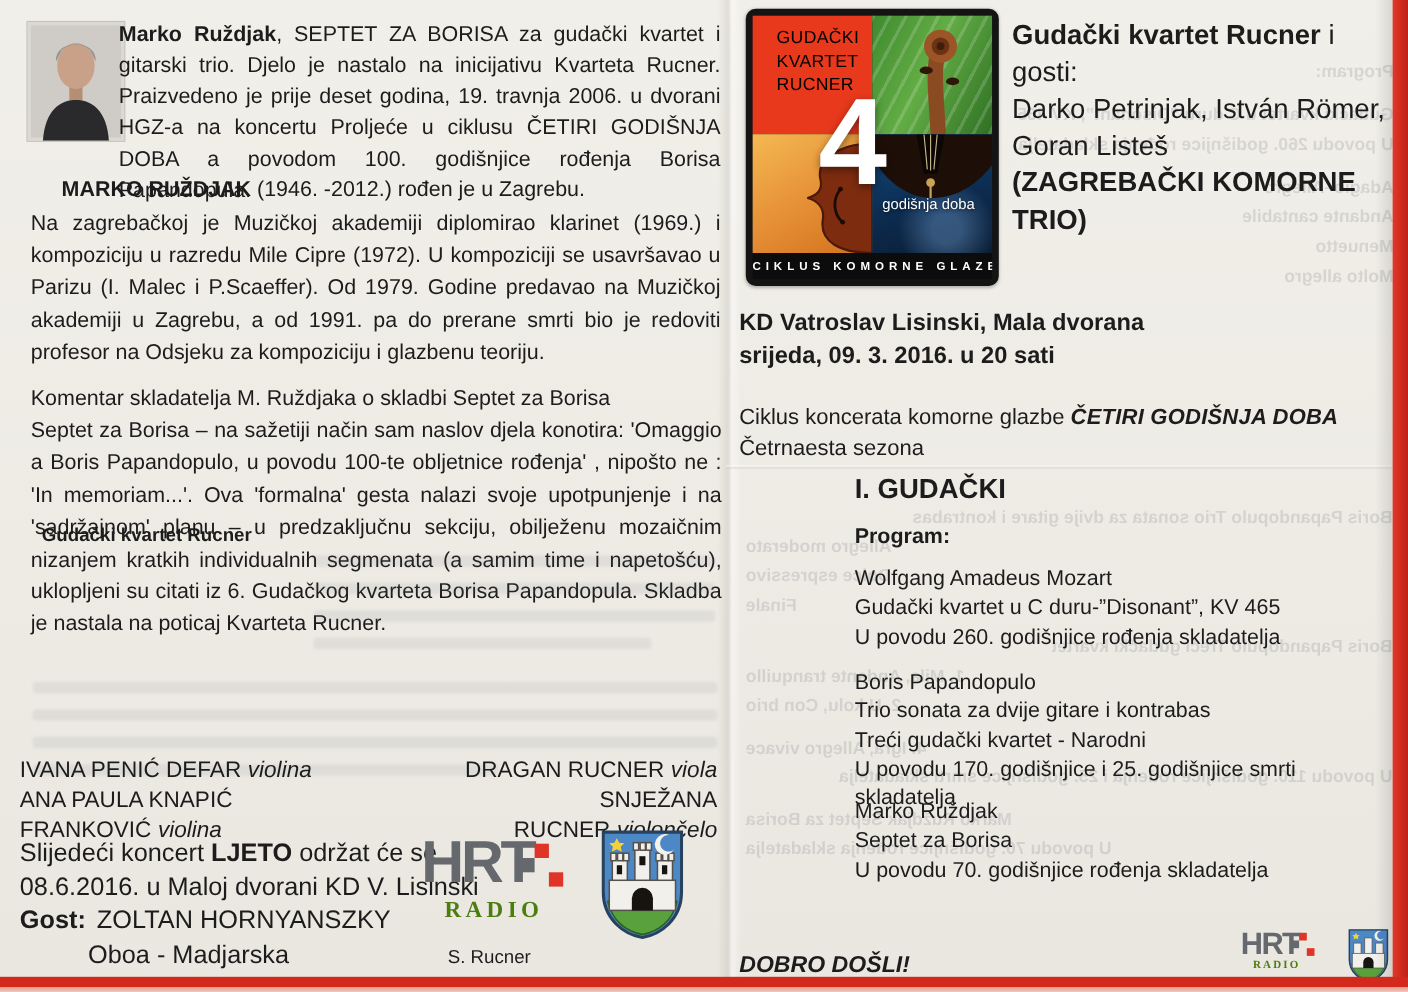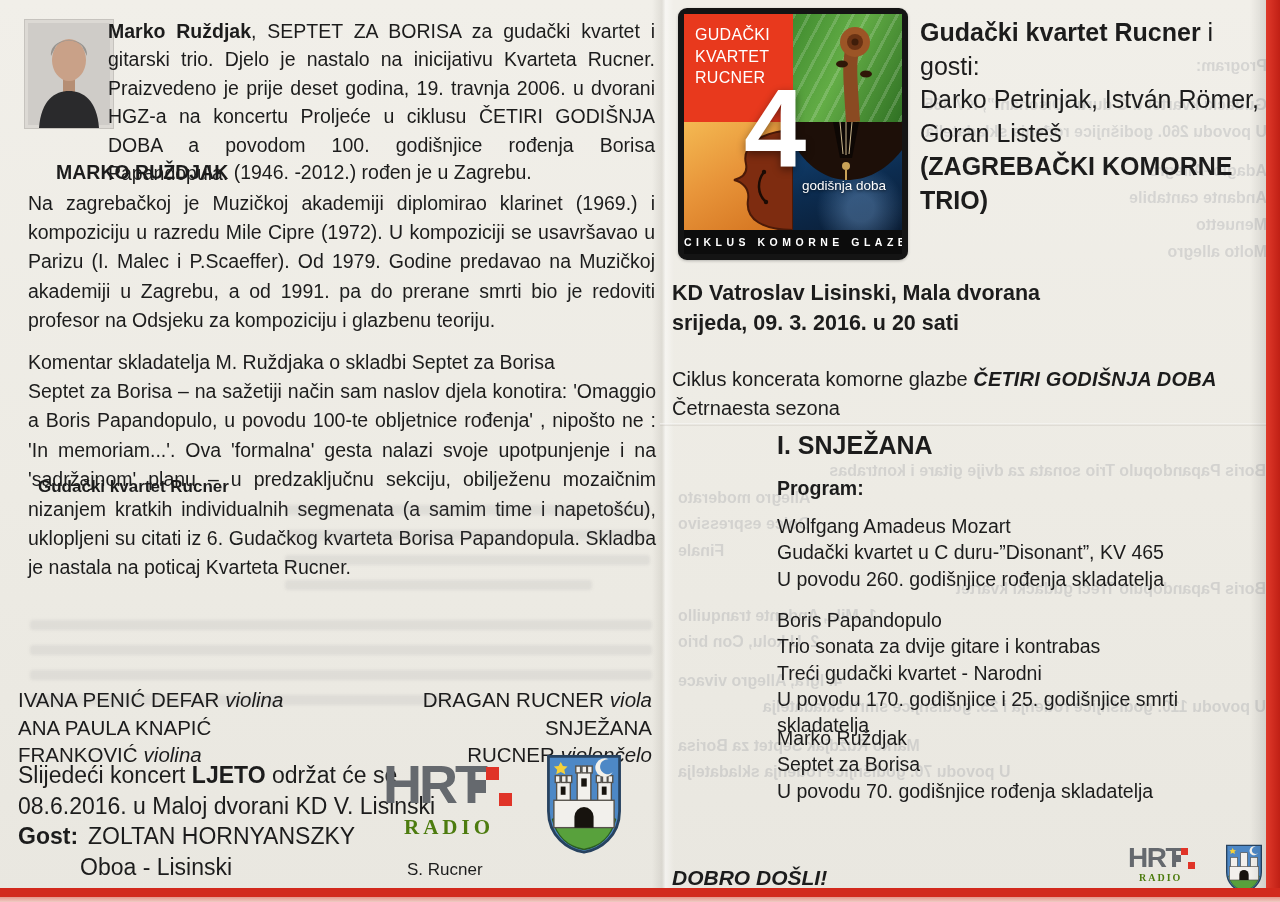--- a/index.html
+++ b/index.html
@@ -59,21 +59,21 @@
   .cover-inner { position:relative; width:218px; height:240px; overflow:hidden; }
   .quad { position:absolute; width:109px; height:108px; overflow:hidden; }
   .q-tl { left:0; top:0; background:#e8391d; }
   .q-tr { left:109px; top:0;
           background:repeating-linear-gradient(118deg, rgba(255,255,255,0.16) 0 3px, rgba(0,0,0,0) 3px 13px),
                      linear-gradient(115deg,#3f8a2e 0%,#63ad46 45%,#2f7023 100%); }
   .q-bl { left:0; top:108px; background:linear-gradient(150deg,#f4b952 0%,#e8953a 45%,#d2701d 100%); }
   .q-br { left:109px; top:108px;
           background:radial-gradient(circle at 62% 80%, rgba(150,200,255,0.30) 0 12%, rgba(0,0,0,0) 40%),
                      linear-gradient(165deg,#134a80 0%,#0c2c50 55%,#0a1d35 100%); }
-  .cover-artist { padding:10px 0 0 11px; color:#ffffff; font-size:16px; line-height:21.5px; letter-spacing:0.3px; font-weight:500; }
+  .cover-artist { padding:10px 0 0 22px; color:#000000; font-size:16px; line-height:21.5px; letter-spacing:0.3px; font-weight:500; }
   .cover-num { position:absolute; left:60px; top:64px; font-size:112px; font-weight:700; color:#fff; line-height:102px; text-shadow:0 3px 8px rgba(0,0,0,0.45); z-index:2; }
   .cover-sub { position:absolute; left:118px; top:126px; color:#fff; font-size:13.5px; text-shadow:0 1px 3px rgba(0,0,0,0.65); z-index:2;margin-top:38px; }
   .cover-footer { position:absolute; left:0; bottom:0; width:218px; height:24px; background:#0c0c0c; color:#fff; font-size:10.5px; font-weight:700; letter-spacing:4.5px; text-align:center; line-height:25px; white-space:nowrap; }
 
   
   .header-right { left:920px; top:16px; width:352px; font-size:25px; line-height:33.5px; z-index:2; }
   .venue { left:672px; top:279px; font-size:21.5px; font-weight:700; line-height:29.5px; z-index:2; }
   .cycle { left:672px; top:365px; font-size:20px; line-height:28.5px; z-index:2; }
   .cycle b i { letter-spacing:0.2px; }
   .section-title { left:777px; top:431px; font-size:25px; font-weight:700; z-index:2; }
@@ -154,21 +154,21 @@
   <div class="col-r">
     <div><span>DRAGAN RUCNER</span><i>viola</i></div>
     <div><span>SNJEŽANA RUCNER</span><i>violončelo</i></div>
   </div>
 </div>
 
 <div class="abs next-concert">
   <div><span>Slijedeći koncert </span><b>LJETO</b><span> održat će se</span></div>
   <div>08.6.2016. u Maloj dvorani KD V. Lisinski</div>
   <div><b>Gost:</b><span class="guest-name">ZOLTAN HORNYANSZKY</span></div>
-  <div class="indent">Oboa - Lisinski</div>
+  <div class="indent">Oboa - Madjarska</div>
 </div>
 
 <div class="hrt-logo hrt-large">
   <div class="hrt-letters">HRT</div>
   <div class="sq sq-red sq1"></div>
   <div class="sq sq-gray sq2"></div>
   <div class="sq sq-red sq3"></div>
   <div class="hrt-radio">RADIO</div>
 </div>
 
@@ -285,21 +285,21 @@
 <div class="abs venue">
   <div>KD Vatroslav Lisinski, Mala dvorana</div>
   <div>srijeda,  09. 3. 2016. u 20 sati</div>
 </div>
 
 <div class="abs cycle">
   <div><span>Ciklus koncerata komorne glazbe </span><b><i>ČETIRI GODIŠNJA DOBA</i></b></div>
   <div>Četrnaesta sezona</div>
 </div>
 
-<div class="abs section-title">I. SNJEŽANA</div>
+<div class="abs section-title">I. GUDAČKI</div>
 <div class="abs program-label">Program:</div>
 
 <div class="abs prog prog-1">
   <div>Wolfgang Amadeus Mozart</div>
   <div>Gudački kvartet u C duru-”Disonant”, KV 465</div>
   <div>U povodu 260. godišnjice rođenja skladatelja</div>
 </div>
 
 <div class="abs prog prog-2">
   <div>Boris Papandopulo</div>

